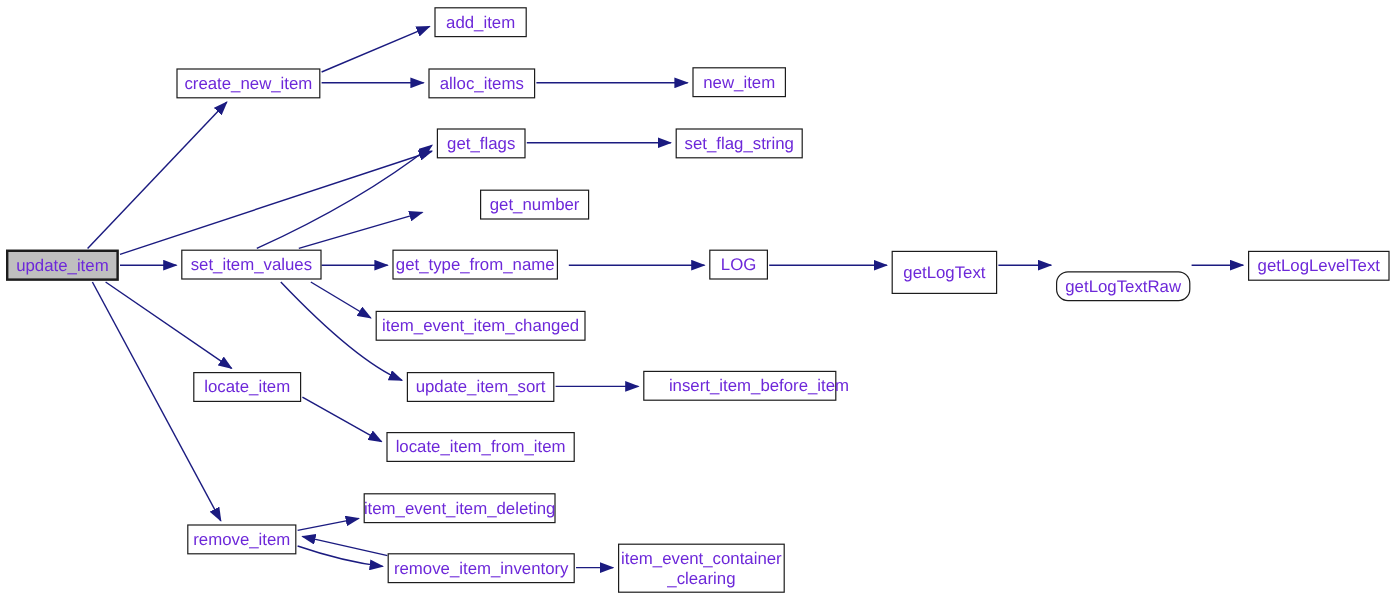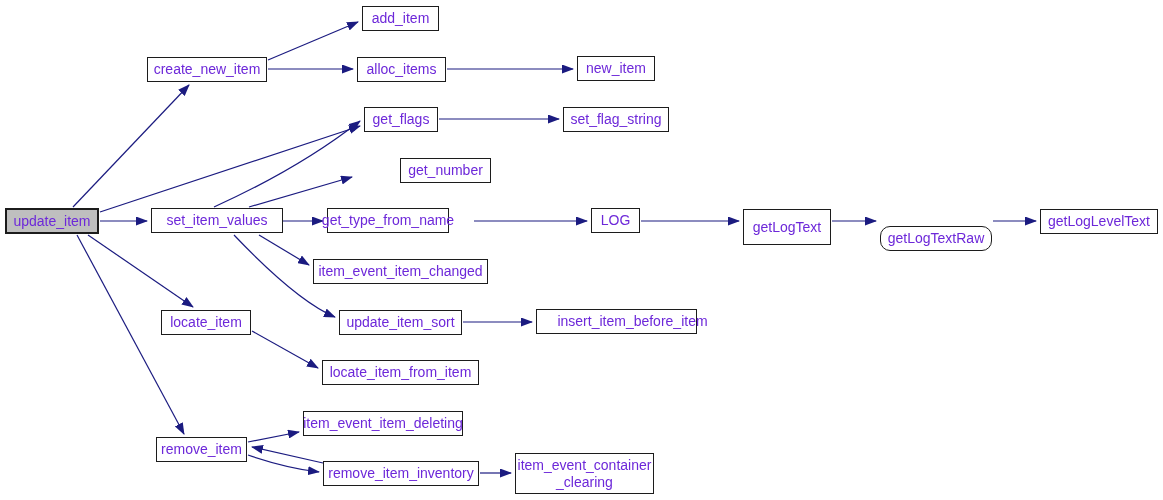--- a/index.html
+++ b/index.html
@@ -84,22 +84,22 @@
   </svg>
   <div id="node-layer">
       <div class="node highlight" style="left: 5px; top: 208px; width: 94px; height: 26px; border-color: rgb(28, 28, 28); background: rgb(191, 191, 191);">update_item</div>
       <div class="node" style="left: 147px; top: 57px; width: 120px; height: 25px; border-color: rgb(28, 28, 28);">create_new_item</div>
       <div class="node" style="left: 362px; top: 6px; width: 77px; height: 25px; border-color: rgb(28, 28, 28);">add_item</div>
       <div class="node" style="left: 357px; top: 57px; width: 89px; height: 25px; border-color: rgb(28, 28, 28);">alloc_items</div>
       <div class="node" style="left: 577px; top: 56px; width: 78px; height: 25px; border-color: rgb(28, 28, 28);">new_item</div>
       <div class="node" style="left: 364px; top: 107px; width: 74px; height: 25px; border-color: rgb(28, 28, 28);">get_flags</div>
       <div class="node" style="left: 563px; top: 107px; width: 106px; height: 25px; border-color: rgb(28, 28, 28);">set_flag_string</div>
       <div class="node" style="left: 356px; top: 158px; width: 91px; height: 25px; border-color: rgb(28, 28, 28); margin-left: 44px;">get_number</div>
-      <div class="node" style="left: 151px; top: 208px; width: 132px; height: 25px; border-color: rgb(28, 28, 28);">set_item_values</div>
-      <div class="node" style="left: 327px; top: 208px; width: 122px; height: 25px; border-color: rgb(28, 28, 28);">get_type_from_name</div>
+      <div class="node" style="left: 151px; top: 208px; width: 117px; height: 25px; border-color: rgb(28, 28, 28);">set_item_values</div>
+      <div class="node" style="left: 327px; top: 208px; width: 138px; height: 25px; border-color: rgb(28, 28, 28);">get_type_from_name</div>
       <div class="node" style="left: 591px; top: 208px; width: 49px; height: 25px; border-color: rgb(28, 28, 28);">LOG</div>
       <div class="node" style="left: 743px; top: 209px; width: 88px; height: 36px; border-color: rgb(28, 28, 28);">getLogText</div>
       <div class="node" style="left: 880px; top: 226px; width: 112px; height: 25px; border-color: rgb(28, 28, 28); border-radius: 10px;">getLogTextRaw</div>
       <div class="node" style="left: 1040px; top: 209px; width: 118px; height: 25px; border-color: rgb(28, 28, 28);">getLogLevelText</div>
       <div class="node" style="left: 313px; top: 259px; width: 175px; height: 25px; border-color: rgb(28, 28, 28);">item_event_item_changed</div>
       <div class="node" style="left: 161px; top: 310px; width: 90px; height: 25px; border-color: rgb(28, 28, 28);">locate_item</div>
       <div class="node" style="left: 339px; top: 310px; width: 123px; height: 25px; border-color: rgb(28, 28, 28);">update_item_sort</div>
       <div class="node" style="left: 536px; top: 309px; width: 161px; height: 25px; border-color: rgb(28, 28, 28); padding-left: 32px;">insert_item_before_item</div>
       <div class="node" style="left: 322px; top: 360px; width: 157px; height: 25px; border-color: rgb(28, 28, 28);">locate_item_from_item</div>
       <div class="node" style="left: 156px; top: 437px; width: 91px; height: 25px; border-color: rgb(28, 28, 28);">remove_item</div>

